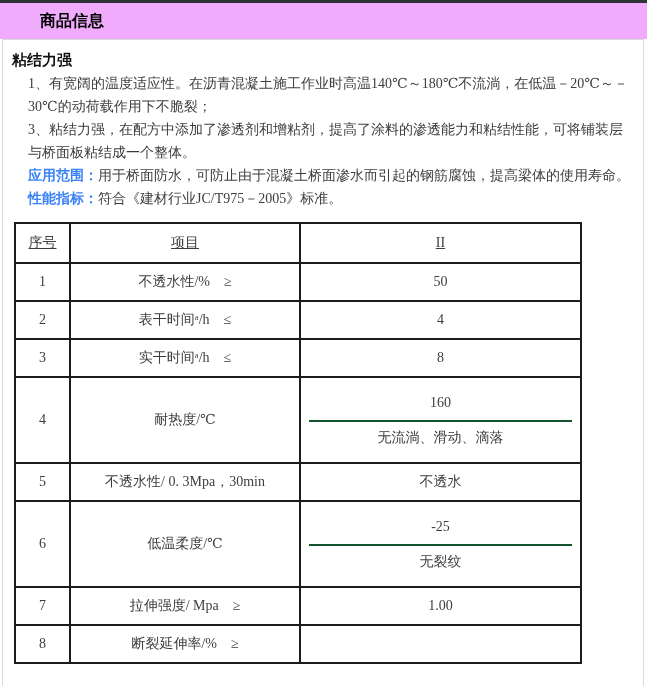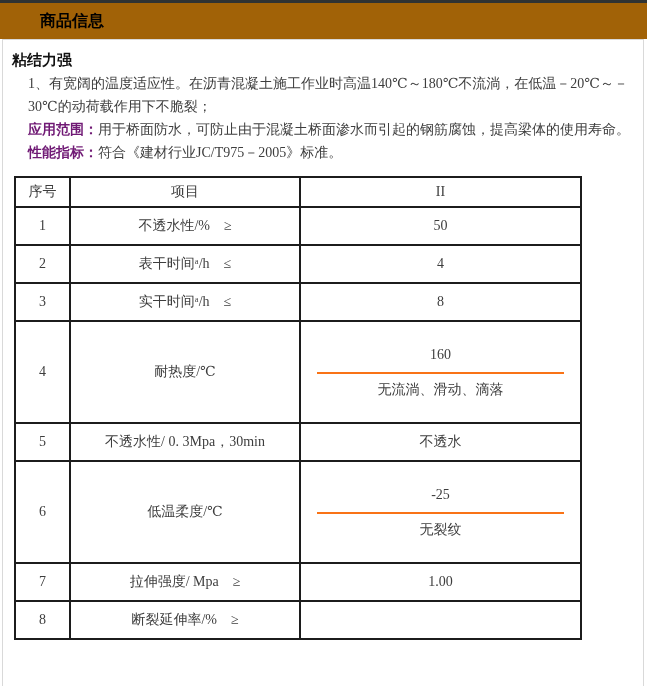--- a/index.html
+++ b/index.html
@@ -13,21 +13,21 @@
     color: #3d3d3d;
     position: relative;
   }
   .top-bar {
     height: 3px;
     background: #2f3333;
     width: 100%;
   }
   .page-header {
     padding: 8px 0 7px 40px;
-    background: #a16207;
+    background: #f0abfc;
   }
   .page-title {
     font-size: 16px;
     font-weight: bold;
     color: #000000;
     font-family: "DejaVu Sans", "Liberation Sans", sans-serif;
   }
   .content-box {
     margin-left: 2px;
     width: 642px;
@@ -45,67 +45,68 @@
     font-family: "DejaVu Sans", "Liberation Sans", sans-serif;
   }
   .para {
     font-size: 14px;
     line-height: 23px;
     color: #3d3d3d;
     margin-left: 16px;
   }
   .inline-label {
     font-weight: bold;
-    color: #701a75;
+    color: #3b82f6;
     text-align: center;
   }
   table.spec-table {
     border-collapse: collapse;
     table-layout: fixed;
     width: 566px;
     margin: 12px 0 0 2px;
     font-size: 14px;
     text-align: center;
     color: #3d3d3d;
   }
   table.spec-table th,
   table.spec-table td {
     border: 2px solid #1c1c1c;
     vertical-align: middle;
     font-weight: normal;
     padding: 0 3px;
   }
-  table.spec-table thead tr { height: 30px; }
+  table.spec-table thead tr { height: 40px; text-decoration: underline; }
   table.spec-table tbody tr { height: 38px; }
   table.spec-table tbody tr.multi { height: 68px; }
-  td.col-val-multi { padding: 16px !important; margin-top: 39px; }
+  td.col-val-multi { padding: 8px !important; margin-top: 39px; }
   tr.multi .val-sub {
     height: 34px;
     display: flex;
     align-items: center;
     justify-content: center;
   }
   tr.multi .val-sub + .val-sub {
-    border-top: 2px solid #f97316;
+    border-top: 2px solid #14532d;
   }
 </style>
 </head>
 <body>
 
 <div class="top-bar"></div>
 
 <div class="page-header">
   <span class="page-title">商品信息</span>
 </div>
 
 <div class="content-box">
   <div class="section-title">粘结力强</div>
 
   <div id="features">
       <p class="para">1、有宽阔的温度适应性。在沥青混凝土施工作业时高温140℃～180℃不流淌，在低温－20℃～－30℃的动荷载作用下不脆裂；</p>
+      <p class="para">3、粘结力强，在配方中添加了渗透剂和增粘剂，提高了涂料的渗透能力和粘结性能，可将铺装层与桥面板粘结成一个整体。</p>
     </div>
 
   <p class="para">
     <span class="inline-label">应用范围：</span><span>用于桥面防水，可防止由于混凝土桥面渗水而引起的钢筋腐蚀，提高梁体的使用寿命。</span>
   </p>
   <p class="para">
     <span class="inline-label">性能指标：</span><span>符合《建材行业JC/T975－2005》标准。</span>
   </p>
 
   <table class="spec-table">

